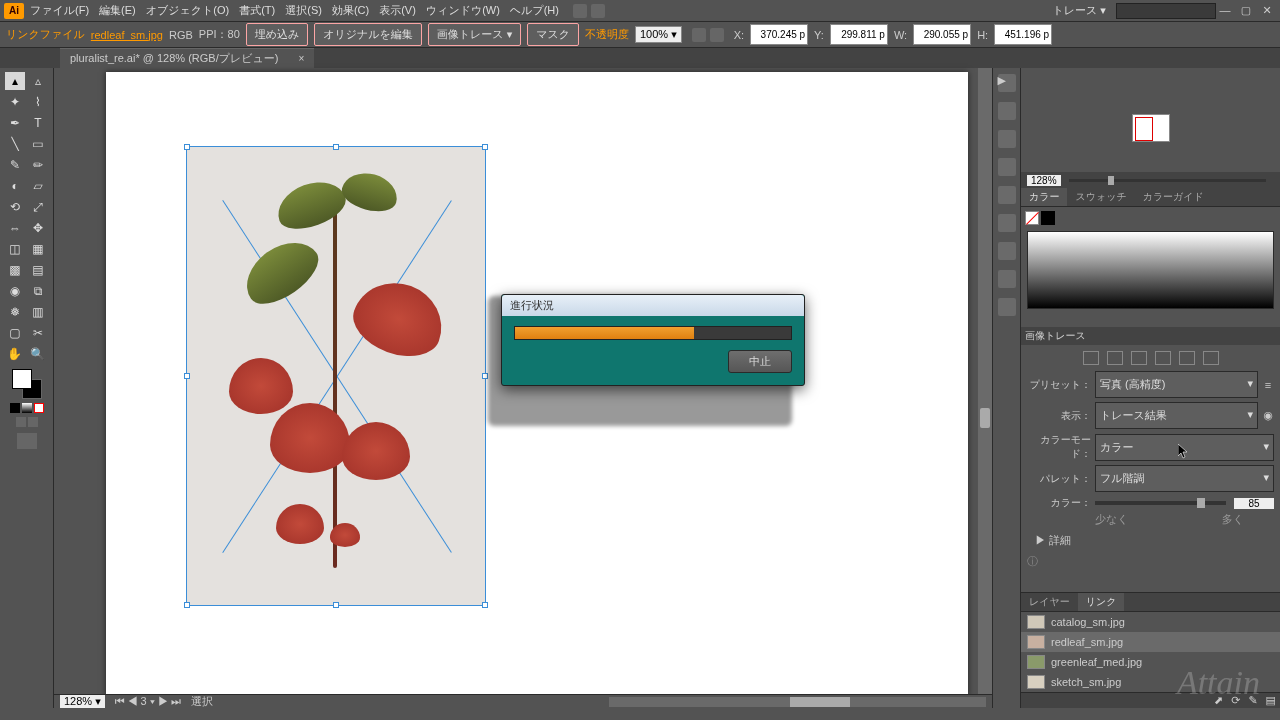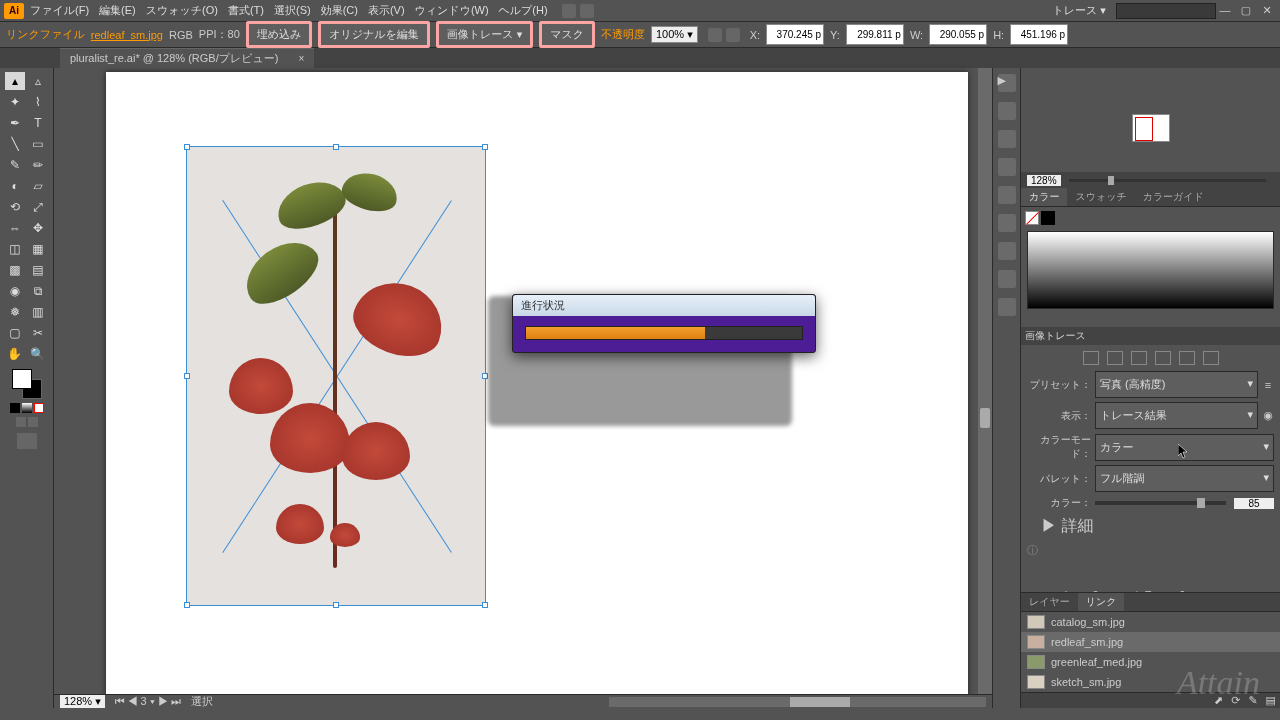--- a/index.html
+++ b/index.html
@@ -5,21 +5,21 @@
 * { margin:0; padding:0; box-sizing:border-box; font-family:"Meiryo UI","MS PGothic",sans-serif; font-size:11px; user-select:none; }
 body { background:#535353; width:1280px; height:720px; overflow:hidden; position:relative; color:#ccc; }
 .menubar { height:22px; background:#535353; display:flex; align-items:center; padding:0 4px; border-bottom:1px solid #2a2a2a; }
 .ai-logo { width:20px; height:16px; background:#ff9a00; color:#330000; font-weight:bold; text-align:center; line-height:16px; border-radius:2px; margin-right:6px; font-size:10px; }
 .menubar span.mi { margin-right:10px; color:#ddd; }
 .menubar .spacer { flex:1; }
 .menubar .win-btns span { display:inline-block; width:18px; text-align:center; color:#ccc; }
 .control-bar { height:26px; background:#535353; display:flex; align-items:center; padding:0 6px; border-bottom:1px solid #2a2a2a; gap:6px; }
 .control-bar .lbl { color:#ff9a00; }
 .ctl-link { color:#ff9a00; text-decoration:underline; }
-.ctl-btn { background:#5e5e5e; border:3px solid #fca5a5; padding:3px 8px; color:#ddd; border-radius:2px; }
+.ctl-btn { background:#5e5e5e; border:1px solid #fca5a5; padding:3px 8px; color:#ddd; border-radius:2px; }
 .ctl-sel { background:#eee; color:#000; padding:1px 4px; border:1px solid #888; }
 .ctl-field { background:#fff; color:#000; width:58px; padding:4px 2px; font-size:10px; text-align:right; border:1px solid #888; }
 .tab-strip { height:20px; background:#434343; display:flex; align-items:center; padding-left:60px; }
 .doc-tab { background:#535353; color:#ccc; padding:2px 10px; border-top:1px solid #666; font-size:10px; display:flex; align-items:center; gap:20px; }
 .doc-tab .x { font-size:10px; }
 .main { display:flex; height:640px; }
 .toolbox { width:54px; background:#535353; border-right:1px solid #2a2a2a; display:flex; flex-direction:column; align-items:center; padding-top:4px; }
 .toolgrid { display:grid; grid-template-columns:20px 20px; gap:3px 3px; }
 .tool { width:20px; height:18px; display:flex; align-items:center; justify-content:center; color:#ddd; font-size:12px; }
 .tool.sel { background:#d8d8d8; color:#000; }
@@ -62,56 +62,56 @@
 .trace-title { background:#434343; padding:2px 4px; margin:-4px -6px 4px; font-size:10px; }
 .trace-icons { display:flex; gap:8px; justify-content:center; margin:6px 0; }
 .trace-icons span { width:16px; height:14px; border:1px solid #888; }
 .trace-row { display:flex; align-items:center; margin:4px 0; gap:4px; }
 .trace-row label { width:64px; text-align:right; color:#ccc; font-size:10px; }
 .trace-sel { flex:1; background:#5e5e5e; border:1px solid #2a2a2a; padding:5px 4px; color:#ddd; font-size:10px; display:flex; justify-content:space-between; }
 .trace-slider { flex:1; height:4px; background:#333; position:relative; }
 .trace-slider .knob { position:absolute; top:-3px; width:8px; height:10px; background:#aaa; }
 .trace-val { width:40px; background:#eee; color:#000; text-align:center; font-size:10px; margin-left:4px; }
 .trace-hints { display:flex; justify-content:space-between; font-size:9px; color:#999; margin-top:-2px; }
-.trace-detail { margin:6px 14px; font-size:16px; }
+.trace-detail { margin:6px 8px; font-size:11px; }
 .trace-stats { font-size:10px; color:#ccc; line-height:16px; margin-left:12px;margin-top:44px; }
 .trace-footer { display:flex; align-items:center; justify-content:space-between; margin-top:6px; }
 .trace-footer .chk { font-size:10px; }
 .trace-footer .tbtn { background:#5e5e5e; border:1px solid #2a2a2a; padding:2px 14px; color:#888; }
 .link-panel { border-top:1px solid #2a2a2a; }
 .link-list { }
 .link-item { display:flex; align-items:center; padding:3px 6px; gap:6px; }
 .link-item.sel { background:#6a6a6a; }
 .link-thumb { width:18px; height:14px; background:#d0c8b8; border:1px solid #888; }
 .link-foot { height:16px; background:#434343; border-top:1px solid #2a2a2a; display:flex; justify-content:flex-end; align-items:center; padding:0 4px; gap:8px; font-size:10px; }
 .cb-icons { display:flex; gap:4px; margin:0 4px; }
 .cb-icons span { width:14px; height:14px; background:#666; border-radius:2px; }
 
 .dialog-shadow { position:absolute; left:488px; top:296px; width:304px; height:130px; background:rgba(0,0,0,0.4); filter:blur(2px); border-radius:6px; }
-.dialog { position:absolute; left:512px; top:294px; width:304px; background:#4c1d95; border:1px solid #222; border-radius:3px; box-shadow:0 4px 14px rgba(0,0,0,0.6); }
+.dialog { position:absolute; left:501px; top:294px; width:304px; background:#0f766e; border:1px solid #222; border-radius:3px; box-shadow:0 4px 14px rgba(0,0,0,0.6); }
 .dialog-title { background:linear-gradient(#e8f0f8,#c8d8e8); color:#333; padding:3px 8px; font-size:11px; border-radius:3px 3px 0 0; }
 .dialog-body { padding:10px 12px 12px; }
 .progress-track { background:#3a3a3a; height:14px; border:1px solid #222; position:relative; }
 .progress-fill { background:linear-gradient(#f0a030,#e08010); height:100%; }
 .progress-text { margin-top:6px; color:#ddd; font-size:10px; }
 .dialog-btn-row { text-align:right; margin-top:10px; }
 .dialog-btn { background:linear-gradient(#6e6e6e,#565656); border:1px solid #2a2a2a; color:#ddd; padding:3px 20px; border-radius:3px; }
 .watermark { position:absolute; right:20px; bottom:18px; font-size:34px; font-style:italic; color:rgba(255,255,255,0.22); font-family:Georgia,serif; pointer-events:none; }
 .cursor-ptr { position:absolute; left:1178px; top:444px; width:12px; height:16px; pointer-events:none; }
 .cursor-ptr svg { width:12px; height:16px; }
 .searchbox { background:#3a3a3a; border:1px solid #222; width:100px; height:16px; }
 </style>
 </head>
 <body>
 
 <div class="menubar">
   <div class="ai-logo">Ai</div>
   <span class="mi">ファイル(F)</span>
   <span class="mi">編集(E)</span>
-  <span class="mi">スウォッチ(O)</span>
+  <span class="mi">オブジェクト(O)</span>
   <span class="mi">書式(T)</span>
   <span class="mi">選択(S)</span>
   <span class="mi">効果(C)</span>
   <span class="mi">表示(V)</span>
   <span class="mi">ウィンドウ(W)</span>
   <span class="mi">ヘルプ(H)</span>
   <div class="cb-icons">
       <span></span>
       <span></span>
     </div>
@@ -325,20 +325,24 @@
             <span>▾</span>
           </div>
         </div>
       <div class="trace-row">
           <label>カラー：</label>
           <div class="trace-slider">
             <div class="knob" style="left:78%"></div>
           </div>
           <span class="trace-val">85</span>
         </div>
+      <div class="trace-hints" style="padding-left:68px;padding-right:30px">
+          <span>少なく</span>
+          <span>多く</span>
+        </div>
       <div class="trace-detail">▶ 詳細</div>
       <div style="display:flex;align-items:flex-start;gap:6px">
         <span style="color:#888">ⓘ</span>
         <div class="trace-stats">
           <div><span>パス：</span> <span>0</span>　　　<span>カラー：</span> <span>0</span></div>
           <div><span>アンカー：</span> <span>0</span></div>
         </div>
       </div>
       <div class="trace-footer">
         <span class="chk">✓ <span>プレビュー</span></span>
@@ -379,20 +383,23 @@
   </div>
 </div>
 
 <div class="dialog-shadow"></div>
 <div class="dialog">
   <div class="dialog-title">進行状況</div>
   <div class="dialog-body">
     <div class="progress-track">
       <div class="progress-fill" style="width:65%"></div>
     </div>
+    <div class="dialog-btn-row">
+      <button class="dialog-btn">中止</button>
+    </div>
   </div>
 </div>
 
 <div class="watermark">Attain</div>
 
 <div class="cursor-ptr">
   <svg viewBox="0 0 12 16">
       <path d="M0 0 L0 12 L3 9 L5 14 L7 13 L5 8 L9 8 Z" fill="#000" stroke="#fff" stroke-width="0.6"></path>
     </svg>
 </div>

